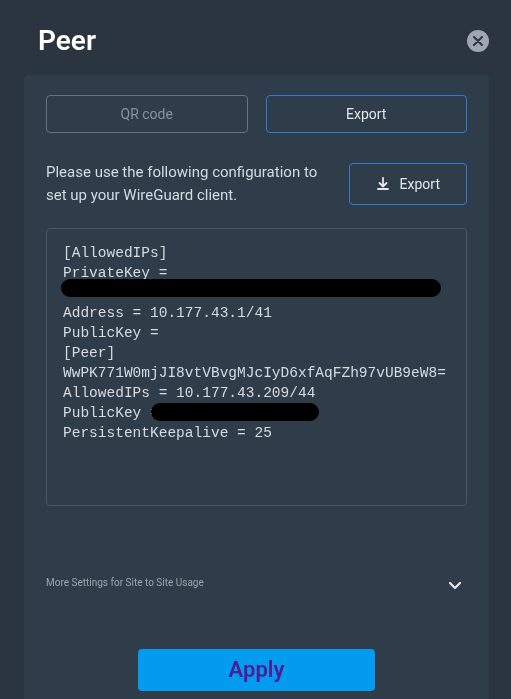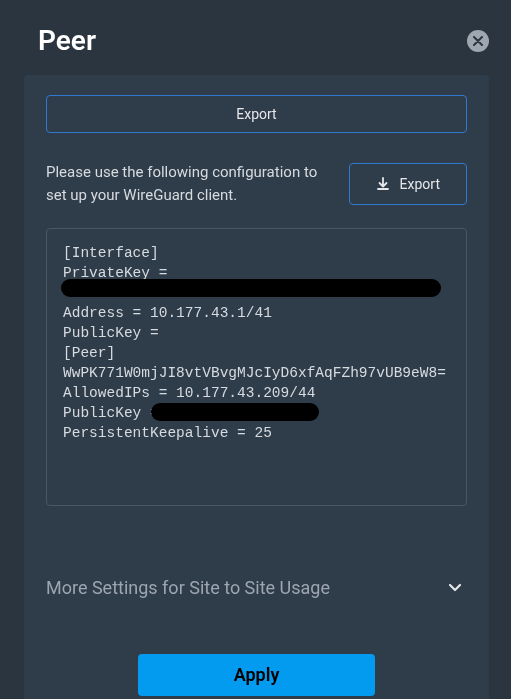--- a/index.html
+++ b/index.html
@@ -112,35 +112,34 @@
     }
     .redaction {
       position: absolute;
       background: #000;
       border-radius: 12px;
     }
     .accordion {
       margin-top: 30px;
       display: flex;
       justify-content: space-between;
-      align-items: center;
       padding: 10px 4px 10px 0;
       cursor: pointer;
       color: #9da6b0;
-      font-size: 18px;
+      font-size: 10px;
       gap: 8px;
     }
     .chevron-down {
       display: inline-flex;
     }
     .apply-btn {
       margin-top: 46px;
       background: #039bf0;
-      color: #000000;
-      font-size: 18px;
+      color: #4c1d95;
+      font-size: 22px;
       font-weight: 600;
       height: 42px;
       border-radius: 4px;
       display: flex;
       align-items: center;
       justify-content: center;
       cursor: pointer;
       margin-left: 92px;
       margin-right: 92px;
     }
@@ -159,39 +158,42 @@
   <div class="close-icon">
     <svg width="10" height="10" viewBox="0 0 10 10">
         <path d="M1 1 L9 9 M9 1 L1 9" stroke="#2a3540" stroke-width="2" stroke-linecap="round"></path>
       </svg>
   </div>
 </div>
 
 <div class="modal-body">
 
   <div class="tab-row">
+    <div class="tab-btn tab-inactive">
+      <span>QR code</span>
+    </div>
     <div class="tab-btn tab-active">
       <span>Export</span>
     </div>
   </div>
 
   <div class="desc-row">
     <div class="desc-text">Please use the following configuration to set up your WireGuard client.</div>
     <div class="export-btn">
       <span class="download-icon">
         <svg width="14" height="14" viewBox="0 0 14 14" fill="none">
           <path d="M7 1 V9 M3.5 6 L7 9.5 L10.5 6 M2 12 H12" stroke="#e5e7eb" stroke-width="1.8" stroke-linecap="round" stroke-linejoin="round"></path>
         </svg>
       </span>
       <span>Export</span>
     </div>
   </div>
 
   <div class="config-box">
-    <div>[Interface]</div>
+    <div>[AllowedIPs]</div>
     <div>PrivateKey =</div>
     <div>&nbsp;</div>
     <div>Address = 10.177.43.1/41</div>
     <div>PublicKey =</div>
     <div>[Peer]</div>
     <div>WwPK771W0mjJI8vtVBvgMJcIyD6xfAqFZh97vUB9eW8=</div>
     <div>AllowedIPs = 10.177.43.209/44</div>
     <div>PublicKey =</div>
     <div>PersistentKeepalive = 25</div>
     <div class="redaction" style="left:14px; top:50px; width:380px; height:18px;"></div>

